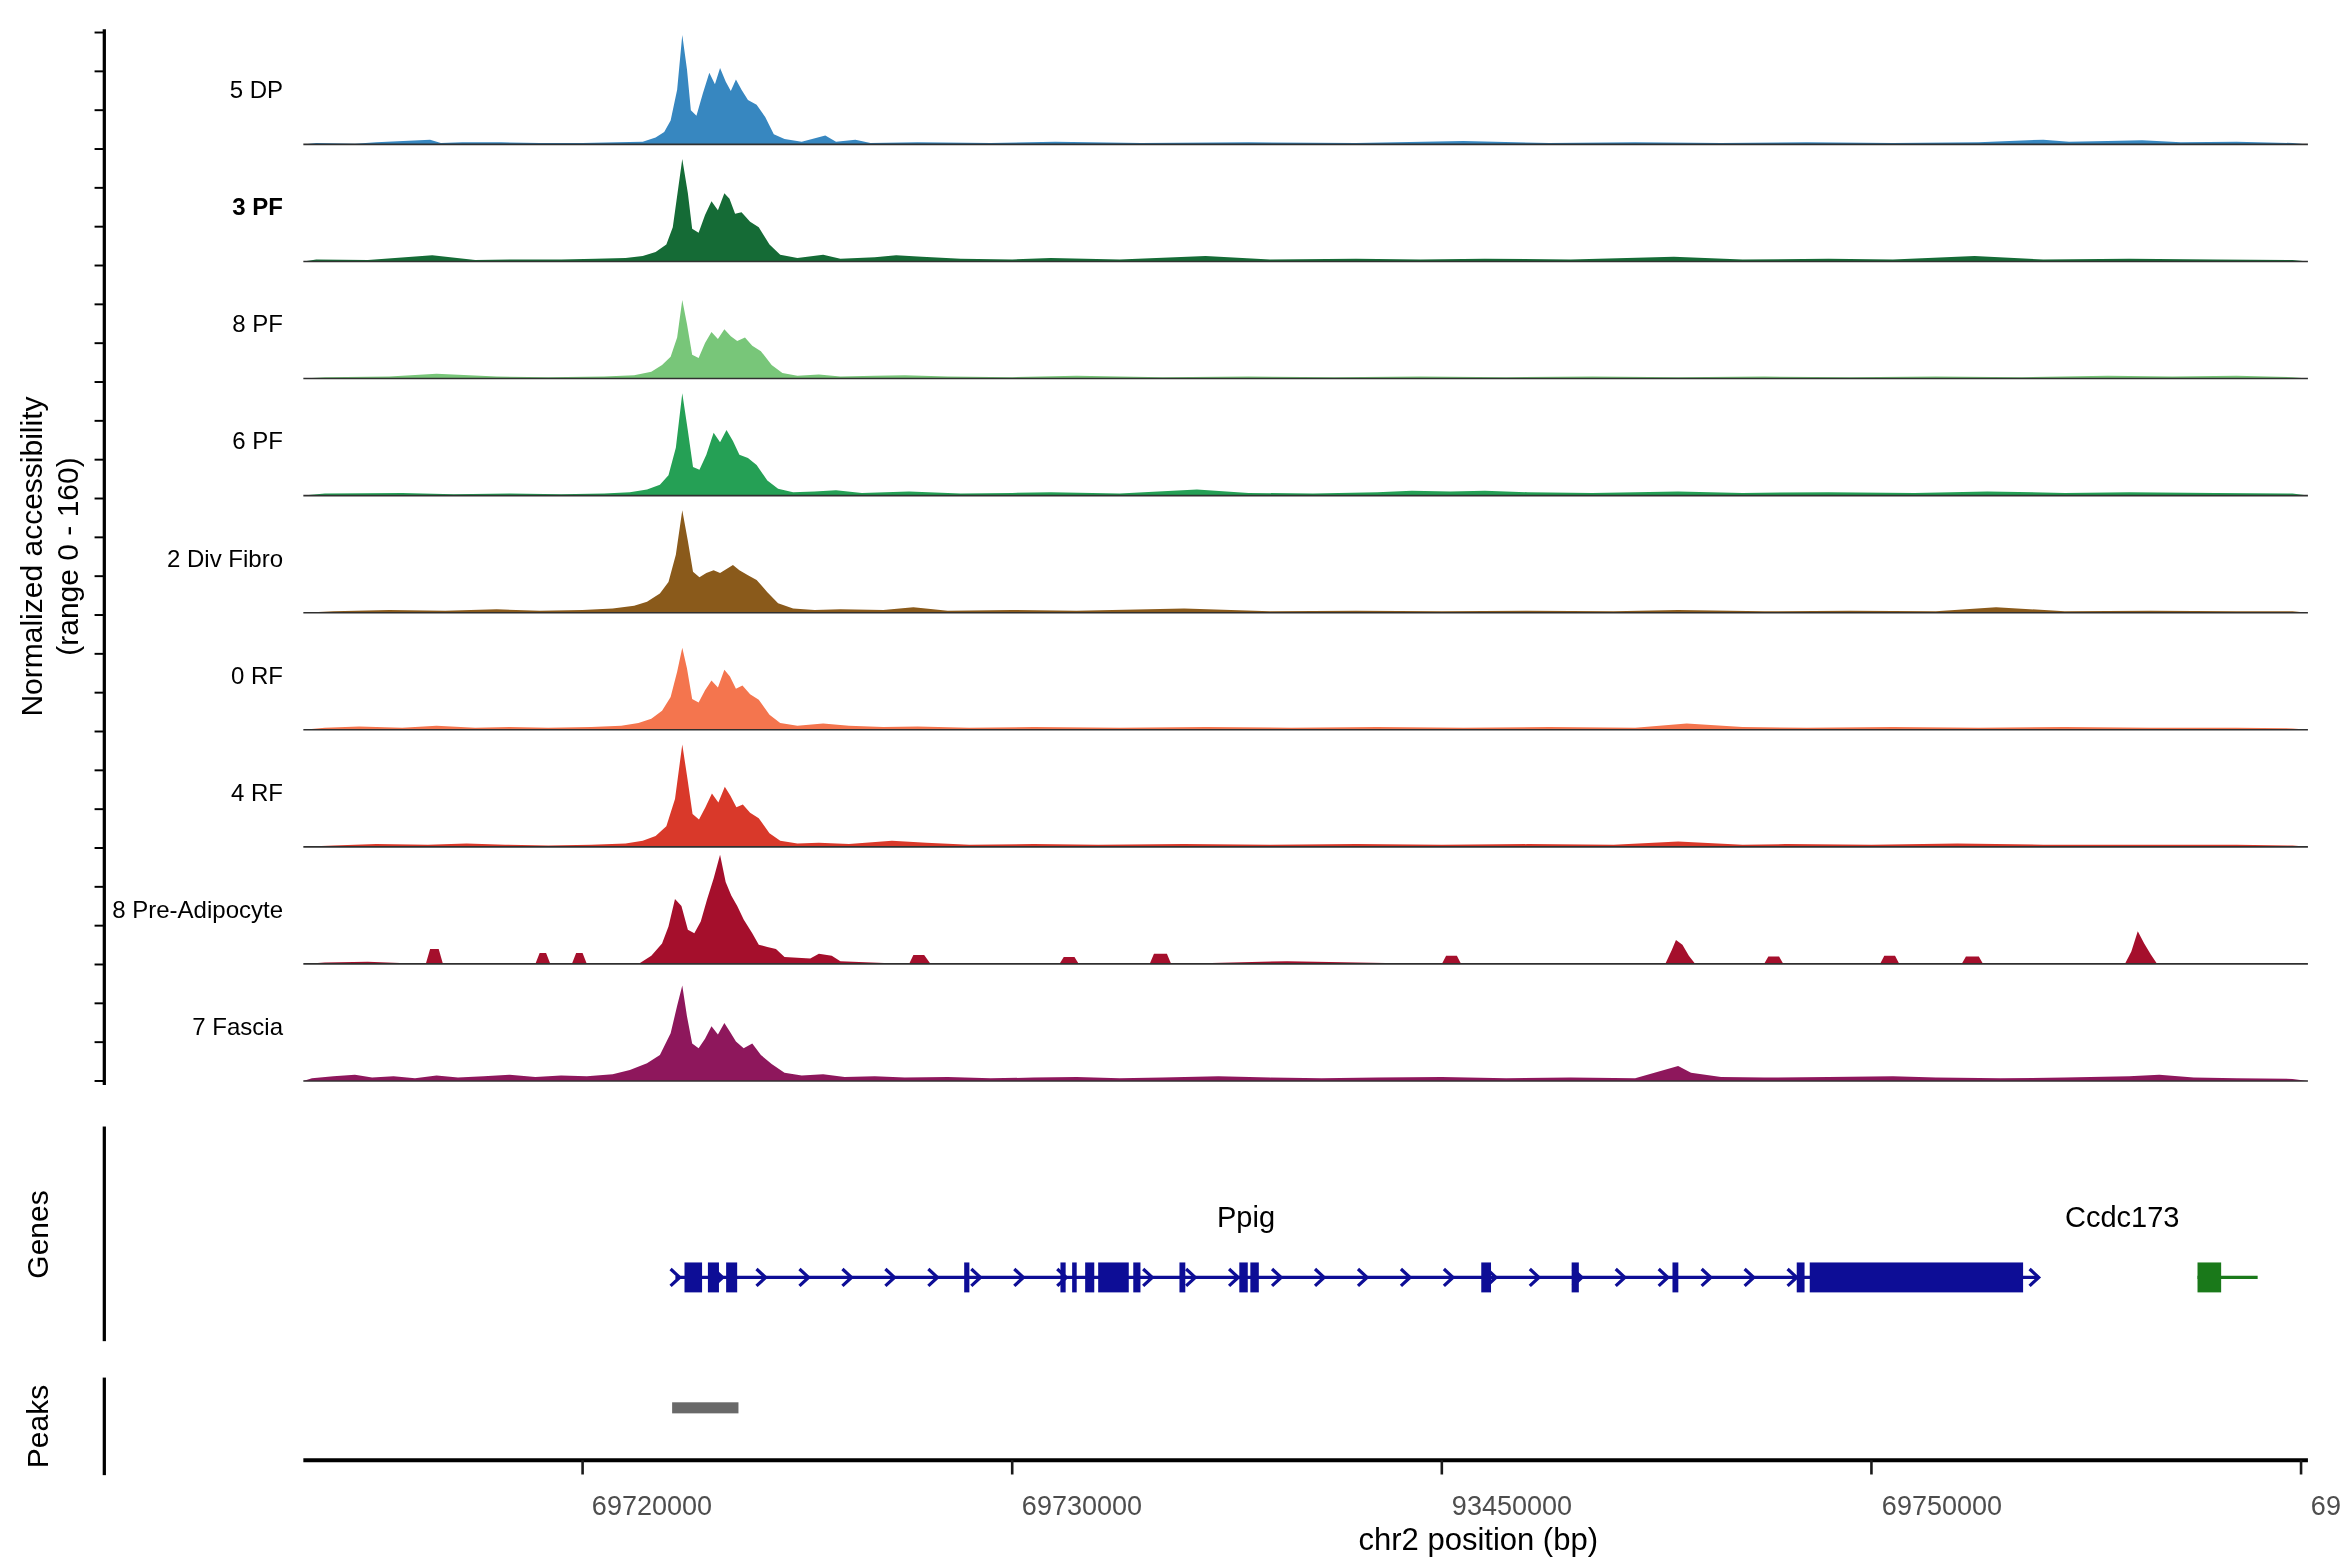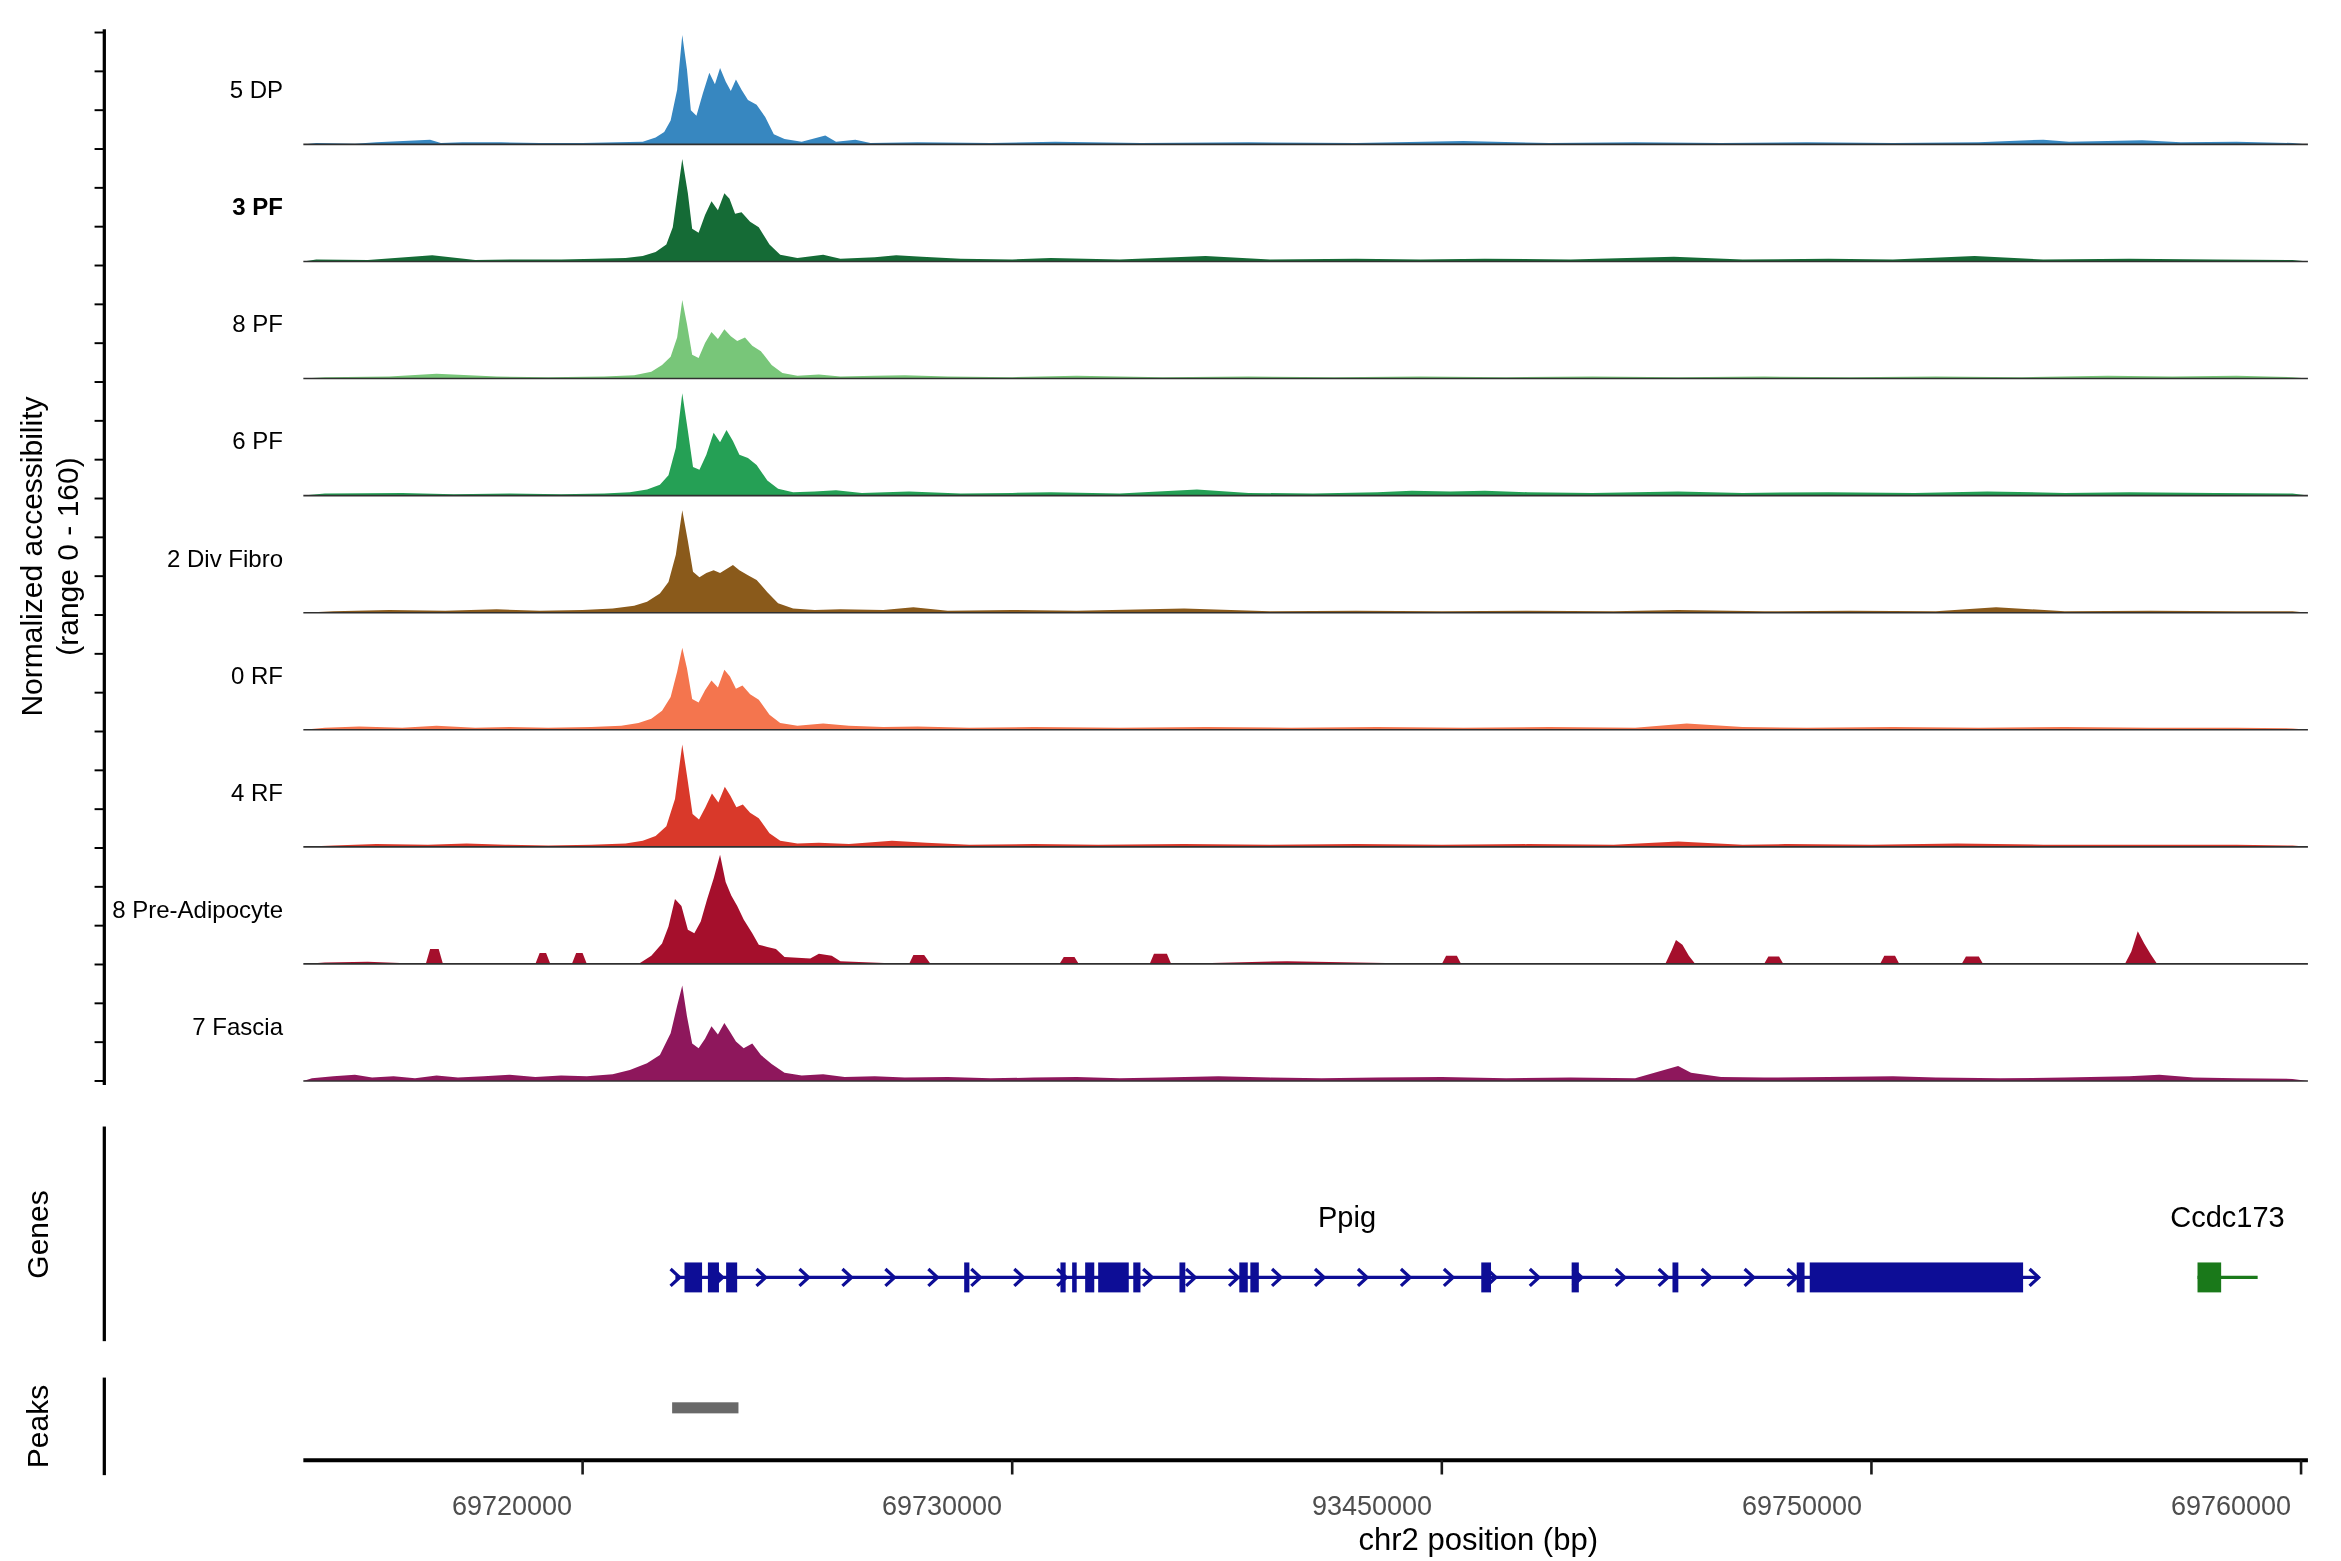--- a/index.html
+++ b/index.html
@@ -6,23 +6,23 @@
   body{width:2342px;height:1561px;position:relative;overflow:hidden;
        font-family:"Liberation Sans",sans-serif;color:#000;}
   #plot-svg{position:absolute;left:0;top:0;}
   .lbl{position:absolute;white-space:nowrap;}
   .track-label{left:0;width:235px;height:31px;line-height:31px;
                text-align:right;font-size:24px;padding-left:48px;}
   .rot{transform:rotate(-90deg);text-align:center;}
   .yaxis-label{left:-405px;top:520px;width:911px;height:73px;
                font-size:30px;line-height:36px;}
   .side-label{left:-93px;width:260px;height:33px;line-height:33px;font-size:30px;}
-  .xtick-label{top:1491px;width:260px;text-align:left;font-size:27px;color:#4d4d4d;}
+  .xtick-label{top:1491px;width:260px;text-align:right;font-size:27px;color:#4d4d4d;}
   .xaxis-title{left:1013px;top:1522px;width:585px;text-align:right;font-size:31px;}
-  .gene-label{top:1201px;text-align:center;font-size:29px;}
+  .gene-label{top:1201px;font-size:29px;}
 </style>
 </head>
 <body>
 
 <svg id="plot-svg" width="2342" height="1561" viewBox="0 0 3600 2400">
   <g id="g-left-axis">
       <line x1="160" y1="45" x2="160" y2="1668" stroke="#000" stroke-width="5"></line>
       <line x1="145" y1="50" x2="158" y2="50" stroke="#000" stroke-width="3"></line>
       <line x1="145" y1="109.7037037037037" x2="158" y2="109.7037037037037" stroke="#000" stroke-width="3"></line>
       <line x1="145" y1="169.4074074074074" x2="158" y2="169.4074074074074" stroke="#000" stroke-width="3"></line>

